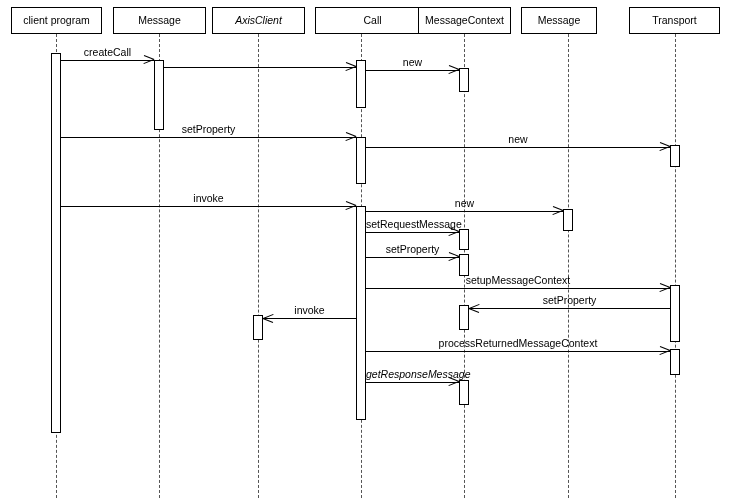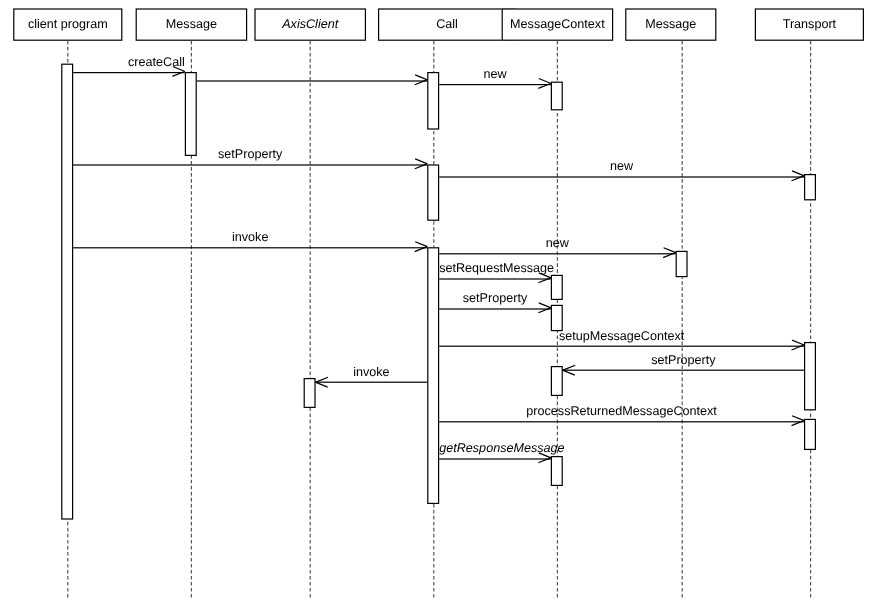--- a/index.html
+++ b/index.html
@@ -115,21 +115,21 @@
     <div class="activation" style="left: 670px; top: 285px; height: 57px;"></div>
     <div class="activation" style="left: 459px; top: 305px; height: 25px;"></div>
     <div class="activation" style="left: 253px; top: 315px; height: 25px;"></div>
     <div class="activation" style="left: 670px; top: 349px; height: 26px;"></div>
     <div class="activation" style="left: 459px; top: 380px; height: 25px;"></div>
     <div class="msg" style="left: 61px; top: 60px; width: 93px;"></div>
     <div class="arrow right" style="left: 154px; top: 60px;">
       <span class="barb barb1"></span>
       <span class="barb barb2"></span>
     </div>
-    <div class="msg-label" style="left: 61px; width: 93px; top: 47px; text-align: right;">createCall</div>
+    <div class="msg-label" style="left: 61px; width: 93px; top: 47px;">createCall</div>
     <div class="msg" style="left: 164px; top: 67px; width: 192px;"></div>
     <div class="arrow right" style="left: 356px; top: 67px;">
       <span class="barb barb1"></span>
       <span class="barb barb2"></span>
     </div>
     <div class="msg" style="left: 366px; top: 70px; width: 93px;"></div>
     <div class="arrow right" style="left: 459px; top: 70px;">
       <span class="barb barb1"></span>
       <span class="barb barb2"></span>
     </div>

